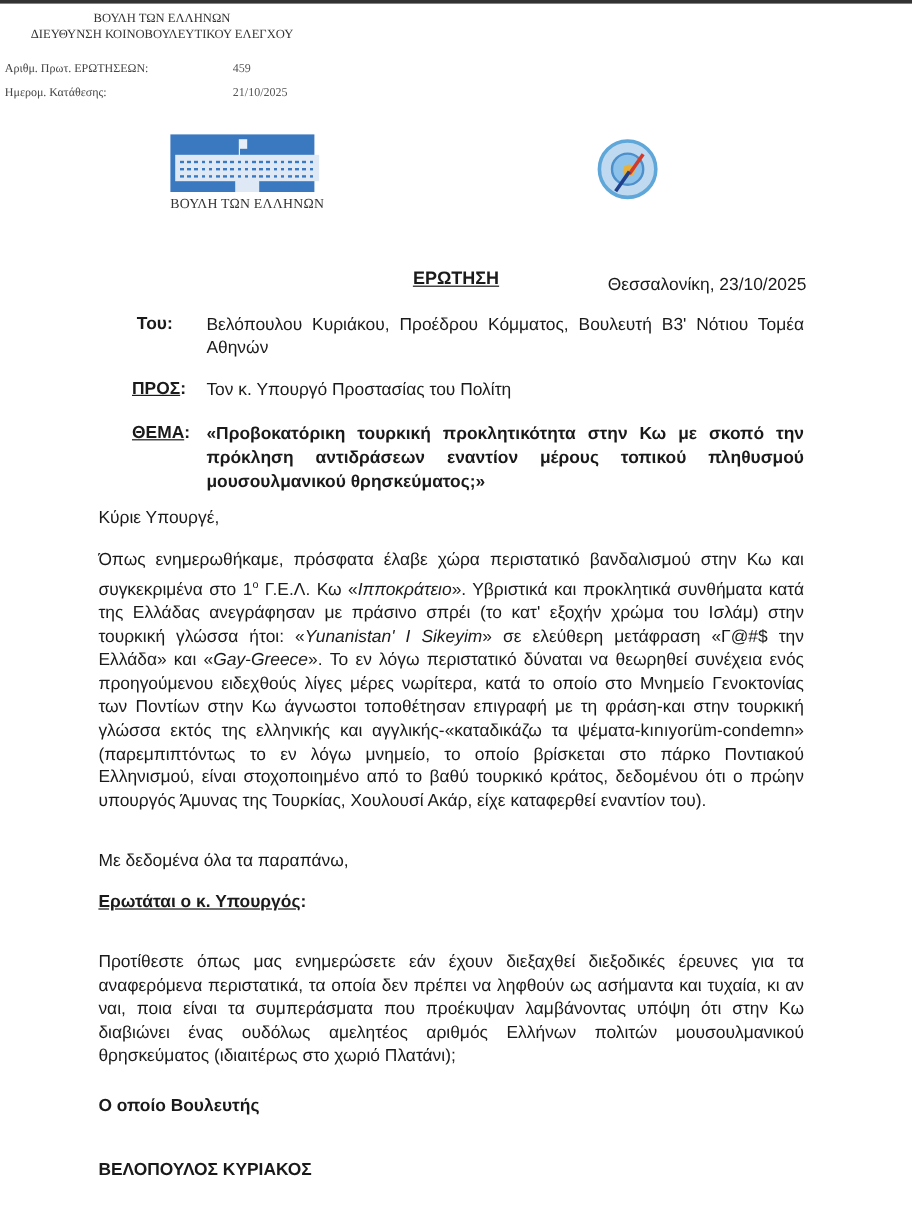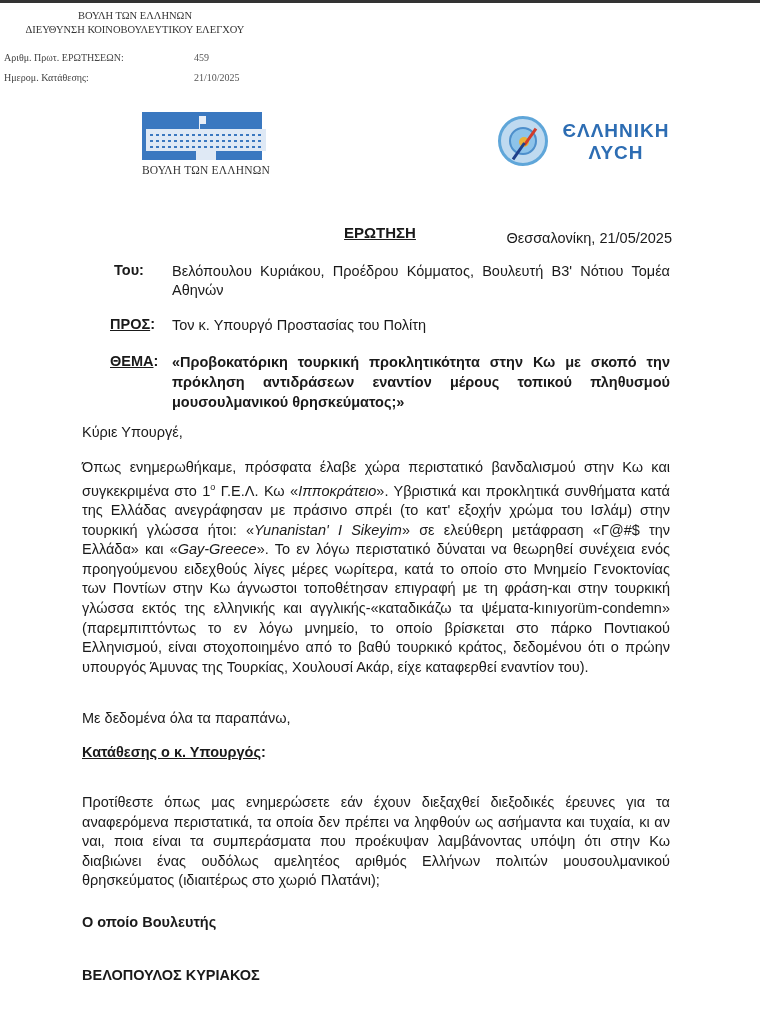--- a/index.html
+++ b/index.html
@@ -72,42 +72,38 @@
   <div class="parl-caption serif">ΒΟΥΛΗ ΤΩΝ ΕΛΛΗΝΩΝ</div>
 </div>
 
 <div class="party-logo">
   <div class="compass">
     <div class="compass-inner"></div>
     <div class="sun"></div>
     <div class="needle-n"></div>
     <div class="needle-s"></div>
   </div>
-  <div class="party-name">
-    <div>ЄΛΛΗΝΙΚΗ</div>
-    <div>ΛΥCΗ</div>
-  </div>
 </div>
 
 <div class="title">ΕΡΩΤΗΣΗ</div>
-<div class="place-date">Θεσσαλονίκη, 21/05/2025</div>
+<div class="place-date">Θεσσαλονίκη, 23/10/2025</div>
 
 <div class="lbl" style="top:262px;margin-left:32px;">Του:</div>
 <div class="val" style="top:262px;">Βελόπουλου Κυριάκου, Προέδρου Κόμματος, Βουλευτή Β3' Νότιου Τομέα Αθηνών</div>
 
 <div class="lbl" style="top:316px;"><u>ΠΡΟΣ</u><span>:</span></div>
 <div class="val" style="top:316px;">Τον κ. Υπουργό Προστασίας του Πολίτη</div>
 
 <div class="lbl" style="top:353px;"><u>ΘΕΜΑ</u><span>:</span></div>
 <div class="val bold" style="top:352px;">«Προβοκατόρικη τουρκική προκλητικότητα στην Κω με σκοπό την πρόκληση αντιδράσεων εναντίον μέρους τοπικού πληθυσμού μουσουλμανικού θρησκεύματος;»</div>
 
 <div class="single" style="top:424px;">Κύριε Υπουργέ,</div>
 
 <div class="para" style="top:458px;"><span>Όπως ενημερωθήκαμε, πρόσφατα έλαβε χώρα περιστατικό βανδαλισμού στην Κω και συγκεκριμένα στο 1</span><sup style="font-size:9px;">ο</sup><span> Γ.Ε.Λ. Κω «</span><i>Ιπποκράτειο</i><span>». Υβριστικά και προκλητικά συνθήματα κατά της Ελλάδας ανεγράφησαν με πράσινο σπρέι (το κατ' εξοχήν χρώμα του Ισλάμ) στην τουρκική γλώσσα ήτοι: «</span><i>Yunanistan' I Sikeyim</i><span>» σε ελεύθερη μετάφραση «Γ@#$ την Ελλάδα» και «</span><i>Gay-Greece</i><span>». Το εν λόγω περιστατικό δύναται να θεωρηθεί συνέχεια ενός προηγούμενου ειδεχθούς λίγες μέρες νωρίτερα, κατά το οποίο στο Μνημείο Γενοκτονίας των Ποντίων στην Κω άγνωστοι τοποθέτησαν επιγραφή με τη φράση-και στην τουρκική γλώσσα εκτός της ελληνικής και αγγλικής-«καταδικάζω τα ψέματα-kınıyorüm-condemn» (παρεμπιπτόντως το εν λόγω μνημείο, το οποίο βρίσκεται στο πάρκο Ποντιακού Ελληνισμού, είναι στοχοποιημένο από το βαθύ τουρκικό κράτος, δεδομένου ότι ο πρώην υπουργός Άμυνας της Τουρκίας, Χουλουσί Ακάρ, είχε καταφερθεί εναντίον του).</span></div>
 
 <div class="single" style="top:710px;">Με δεδομένα όλα τα παραπάνω,</div>
 
-<div class="single bold" style="top:744px;"><span class="ul">Κατάθεσης ο κ. Υπουργός</span><span>:</span></div>
+<div class="single bold" style="top:744px;"><span class="ul">Ερωτάται ο κ. Υπουργός</span><span>:</span></div>
 
 <div class="para" style="top:793px;">Προτίθεστε όπως μας ενημερώσετε εάν έχουν διεξαχθεί διεξοδικές έρευνες για τα αναφερόμενα περιστατικά, τα οποία δεν πρέπει να ληφθούν ως ασήμαντα και τυχαία, κι αν ναι, ποια είναι τα συμπεράσματα που προέκυψαν λαμβάνοντας υπόψη ότι στην Κω διαβιώνει ένας ουδόλως αμελητέος αριθμός Ελλήνων πολιτών μουσουλμανικού θρησκεύματος (ιδιαιτέρως στο χωριό Πλατάνι);</div>
 
 <div class="single bold" style="top:914px;">Ο οποίο Βουλευτής</div>
 <div class="single bold" style="top:967px;">ΒΕΛΟΠΟΥΛΟΣ ΚΥΡΙΑΚΟΣ</div>
 
 </body></html>

